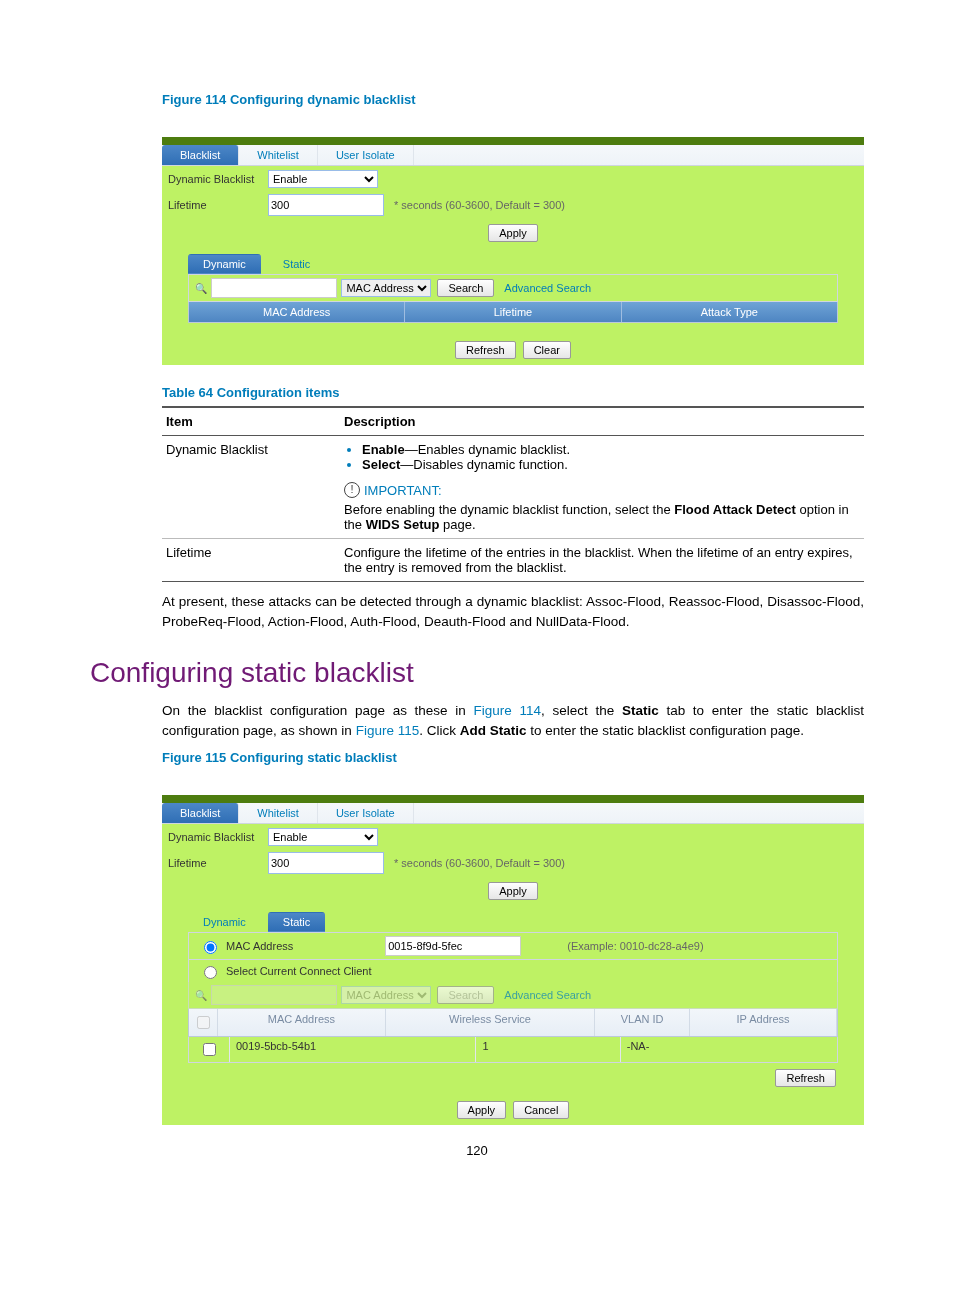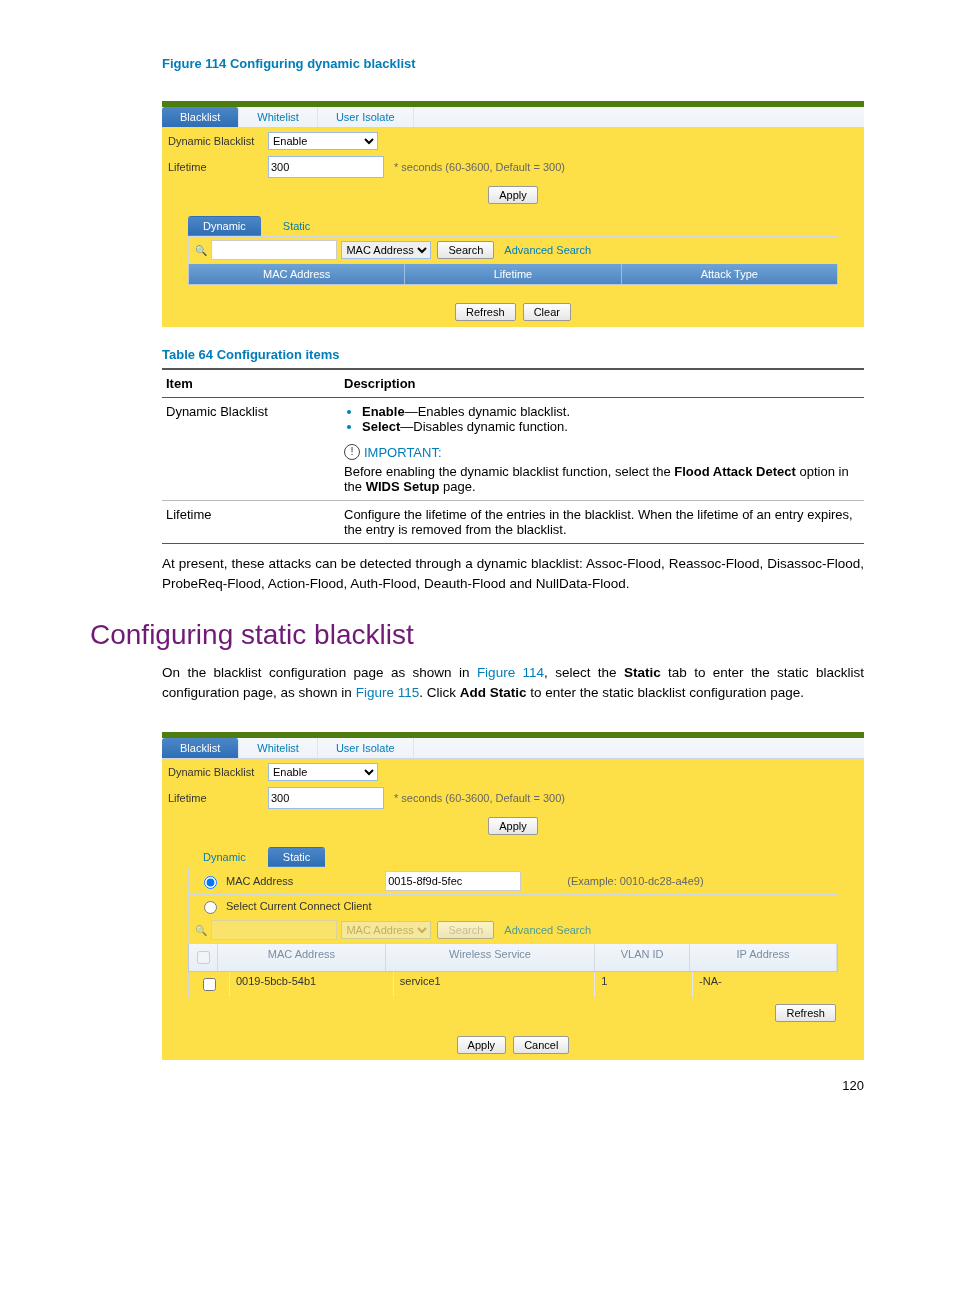--- a/index.html
+++ b/index.html
@@ -6,21 +6,21 @@
     font-family: Arial, "Segoe UI", sans-serif;
     background: #fff;
     margin: 0;
     padding: 0;
     font-size: 13px;
     color: #000;
   }
   .page {
     width: 954px;
     margin: 0 auto;
-    padding: 56px 90px 40px 90px;
+    padding: 92px 90px 40px 90px;
     box-sizing: border-box;
   }
   .indent {
     margin-left: 72px;
   }
   .fig-caption {
     color: #007dba;
     font-weight: bold;
     font-size: 13px;
     margin-bottom: 4px;
@@ -40,25 +40,25 @@
   p.body {
     font-size: 13.5px;
     line-height: 1.45;
     text-align: justify;
     margin: 10px 0;
   }
   .link { color: #007dba; }
 
   
   .app {
-    border-top: 6px solid #4d7c0f;
+    border-top: 8px solid #4d7c0f;
     font-family: Tahoma, Arial, sans-serif;
     font-size: 11px;
     color: #333;
-    background: #fde047;
+    background: #bef264;
     margin-bottom: 18px;
     margin-top: 30px;
   }
   .tabs {
     display: flex;
     background: linear-gradient(#f5f8fb,#eef3f8);
     border-bottom: 1px solid #cfd6df;
   }
   .tab {
     padding: 4px 18px;
@@ -189,21 +189,21 @@
     border-radius:50%;
     width:14px;height:14px;
     text-align:center;
     line-height:13px;
     font-size:11px;
     color:#444;
   }
   ul.bullets { margin:0 0 4px 18px; padding:0; }
   ul.bullets li::marker { color:#007dba; }
 
-  .pagenum { text-align:right; font-size:13px; }
+  .pagenum { text-align:center; font-size:13px; }
   .col-chk { flex:0 0 28px !important; text-align:center; }
   .col-mac { flex:1.6 !important; }
   .col-ws  { flex:2 !important; }
   .col-vlan{ flex:0.9 !important; }
   .col-ip  { flex:1.4 !important; }
 </style>
 </head>
 <body>
 
 <div class="page">
@@ -280,23 +280,24 @@
     </tbody>
       </table>
 
     <p class="body">At present, these attacks can be detected through a dynamic blacklist: Assoc-Flood, Reassoc-Flood, Disassoc-Flood, ProbeReq-Flood, Action-Flood, Auth-Flood, Deauth-Flood and NullData-Flood.</p>
   </div>
 
   <h2 class="section">Configuring static blacklist</h2>
 
   <div class="indent">
     <p class="body">
-      <span>On the blacklist configuration page as shown in </span><span class="link">Figure 114</span><span>, select the </span><b>Static</b><span> tab to enter the static blacklist configuration page, as shown in </span><span class="link">Figure 115</span><span>. Click </span><b>Add Static</b><span> to enter the static blacklist configuration page.</span>
+      <span>On the blacklist configuration page as these in </span><span class="link">Figure 114</span><span>, select the </span><b>Static</b><span> tab to enter the static blacklist configuration page, as shown in </span><span class="link">Figure 115</span><span>. Click </span><b>Add Static</b><span> to enter the static blacklist configuration page.</span>
     </p>
 
+    <div class="fig-caption">Figure 115 Configuring static blacklist</div>
 
     <div class="app">
       <div class="tabs">
         <div class="tab active">Blacklist</div>
         <div class="tab">Whitelist</div>
         <div class="tab">User Isolate</div>
       </div>
       <div class="formrow">
         <span class="lbl">Dynamic Blacklist</span>
         <select><option>Enable</option></select>
@@ -334,21 +335,20 @@
       <div class="gridhead light">
         <div class="col-chk"><input type="checkbox" disabled="" style=""></div>
         <div class="col-mac">MAC Address</div>
         <div class="col-ws">Wireless Service</div>
         <div class="col-vlan">VLAN ID</div>
         <div class="col-ip">IP Address</div>
       </div>
       <div class="datarow">
         <div class="col-chk"><input type="checkbox" style=""></div>
         <div class="col-mac">0019-5bcb-54b1</div>
-        <div class="col-ws">service1</div>
         <div class="col-vlan">1</div>
         <div class="col-ip">-NA-</div>
       </div>
       <div class="right">
         <button class="btn">Refresh</button>
       </div>
       <div class="centerbtns" style="margin-top:8px;">
         <button class="btn">Apply</button>
         <button class="btn">Cancel</button>
       </div>

